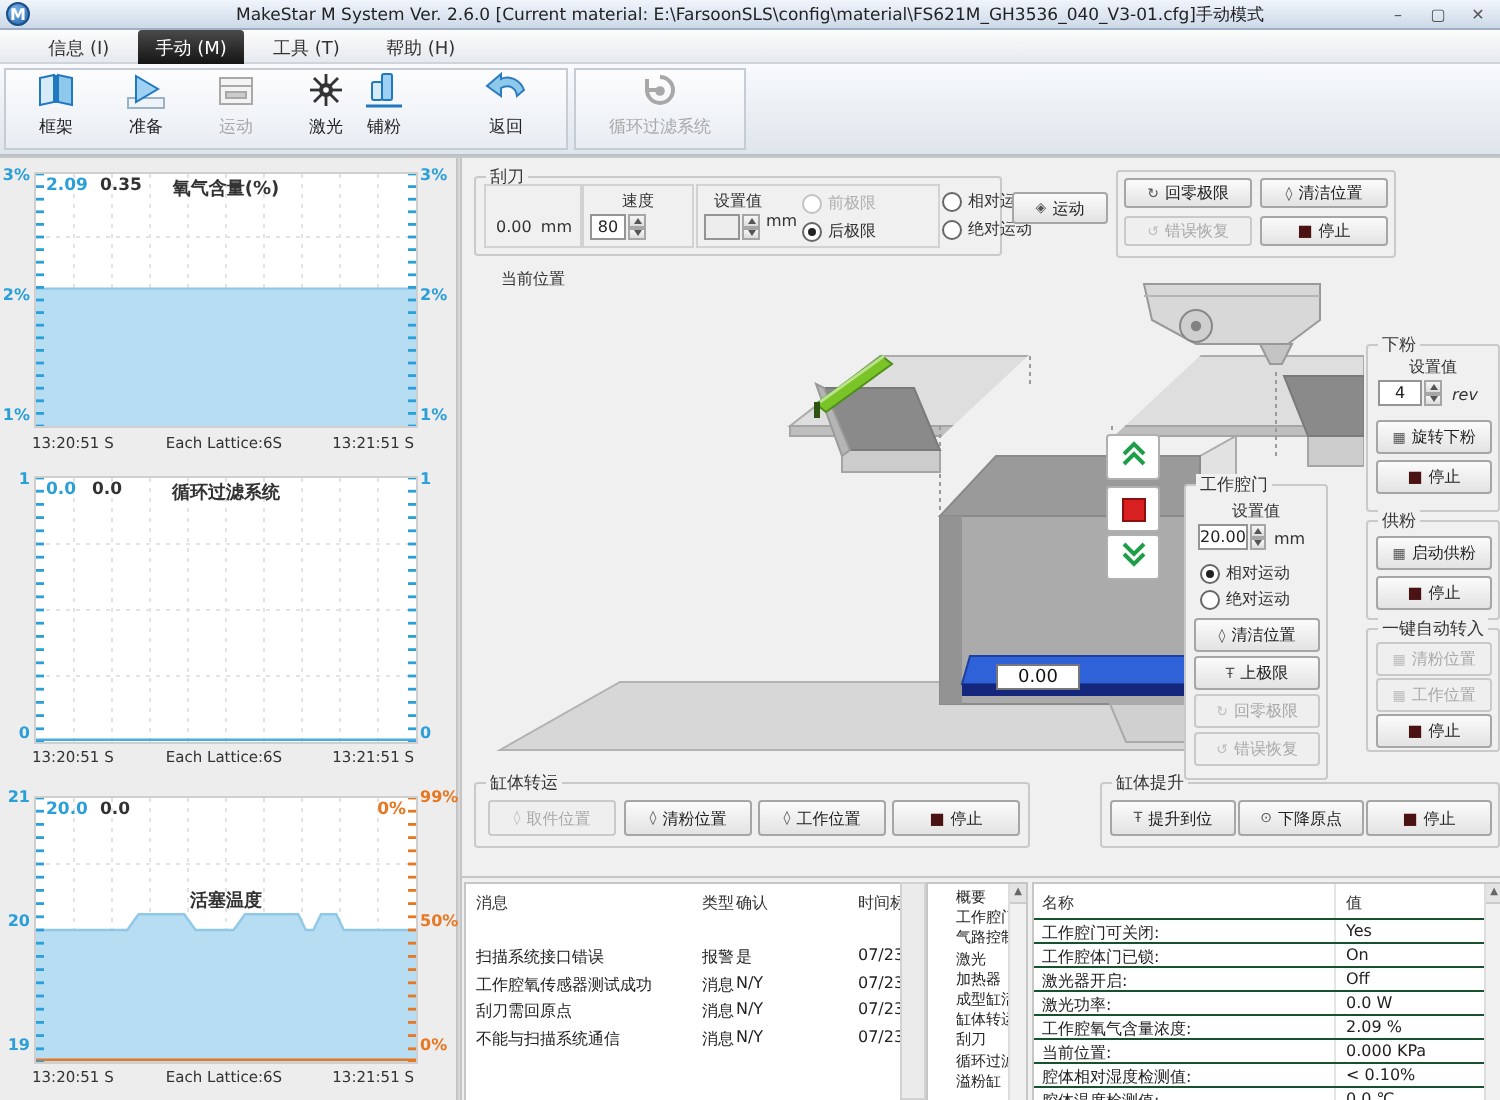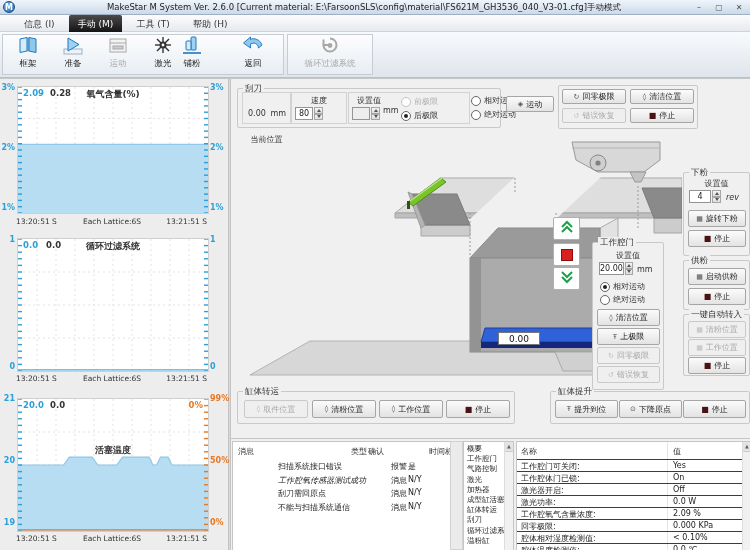--- a/index.html
+++ b/index.html
@@ -2,21 +2,21 @@
 <html><head>
 <meta charset="utf-8">
 <style>
   html,body{margin:0;padding:0;}
   body{width:750px;height:550px;overflow:hidden;font-family:"DejaVu Sans",sans-serif;background:#f0f0f0;}
   #win{position:relative;width:750px;height:550px;background:#f0f0f0;}
   .abs{position:absolute;box-sizing:border-box;}
   
   #titlebar{left:0;top:0;width:750px;height:15px;background:linear-gradient(#f0f5fc,#cdd9e8);border-bottom:1px solid #9fb0c4;}
   #logo{left:3px;top:1px;width:12px;height:12px;border-radius:50%;background:radial-gradient(circle at 35% 30%,#7ab6e8,#1e62a8);border:1px solid #1a4f86;color:#fff;font-size:8px;font-weight:bold;text-align:center;line-height:12px;}
-  #title{left:0;top:2px;width:728px;text-align:center;font-size:8.5px;color:#222;white-space:nowrap;}
+  #title{left:11px;top:2px;width:728px;text-align:center;font-size:8.5px;color:#222;white-space:nowrap;}
   .winbtn{top:2px;width:14px;height:11px;font-size:8px;color:#555;text-align:center;line-height:11px;}
   
   #menubar{left:0;top:15px;width:750px;height:17px;background:linear-gradient(#fcfcfc,#e6e9ee);border-bottom:1px solid #cfd4da;}
   .menuitem{display:inline-block;font-size:9px;color:#333;padding:3px 9px 2px 9px;vertical-align:top;}
   .menuitem.active{background:linear-gradient(#4a4a4a,#111);color:#fff;border-radius:2px 2px 0 0;}
   
   #toolbar{left:0;top:32px;width:750px;height:46px;background:linear-gradient(#f8fafd,#dfe5ec);border-bottom:1px solid #b8c0ca;}
   .toolbox{border:1px solid #c6ccd4;background:linear-gradient(#fdfdfe,#e8edf3);}
   .tbtn{width:44px;height:40px;text-align:center;cursor:pointer;}
   .tbtn .ticon{display:block;height:22px;margin-top:1px;}
@@ -60,22 +60,22 @@
   .tri-down{width:0;height:0;border-left:2.5px solid transparent;border-right:2.5px solid transparent;border-top:3.5px solid #555;}
   
   #diagram{left:232px;top:130px;width:450px;height:255px;}
   .dgbtn{position:absolute;width:25px;height:21px;background:#fff;border:1px solid #b0b0b0;border-radius:2px;display:flex;align-items:center;justify-content:center;cursor:pointer;}
   #stopsq{width:10px;height:10px;background:#d92020;border:1px solid #8c0f0f;}
   #platform-readout{position:absolute;left:498px;top:332px;width:42px;height:13px;background:#fff;border:1px solid #777;font-size:9px;color:#111;text-align:center;line-height:13px;z-index:3;}
   
   .panel{position:absolute;background:#fff;border:1px solid #c6c6c6;overflow:hidden;}
   .th{position:absolute;font-size:8px;color:#333;white-space:nowrap;}
   .msg-row{position:relative;height:13.5px;}
-  .msg-row span{position:absolute;top:1px;font-size:8px;color:#222;white-space:nowrap;margin-left:40px;}
-  .sum-item{height:10.2px;padding-left:3px;font-size:7.5px;color:#222;white-space:nowrap;overflow:hidden;cursor:pointer;}
+  .msg-row span{position:absolute;top:13px;font-size:8px;color:#222;white-space:nowrap;}
+  .sum-item{height:10.2px;padding-left:14px;font-size:7.5px;color:#222;white-space:nowrap;overflow:hidden;cursor:pointer;}
   .st-row{position:relative;height:11px;border-top:1px solid #14532d;}
   .st-row span{position:absolute;top:1px;font-size:8px;color:#222;white-space:nowrap;}
   .sbar{position:absolute;top:0;right:0;width:8px;height:100%;background:#f1f1f1;border-left:1px solid #ddd;}
   .sbar .sarrow{height:9px;background:#e4e4e4;border-bottom:1px solid #ccc;font-size:5px;color:#666;text-align:center;line-height:9px;cursor:pointer;}
   .hline{position:absolute;background:#c6c6c6;}
 </style>
 </head>
 <body>
 
 <div id="win">
@@ -225,21 +225,21 @@
           <line x1="0" y1="107.1" x2="4" y2="107.1" stroke="#2b9fd8" stroke-width="1.4"></line>
           <line x1="186" y1="107.1" x2="190" y2="107.1" stroke="#2b9fd8" stroke-width="1.4"></line>
           <line x1="0" y1="113.4" x2="4" y2="113.4" stroke="#2b9fd8" stroke-width="1.4"></line>
           <line x1="186" y1="113.4" x2="190" y2="113.4" stroke="#2b9fd8" stroke-width="1.4"></line>
           <line x1="0" y1="119.7" x2="4" y2="119.7" stroke="#2b9fd8" stroke-width="1.4"></line>
           <line x1="186" y1="119.7" x2="190" y2="119.7" stroke="#2b9fd8" stroke-width="1.4"></line>
           <line x1="0" y1="126" x2="4" y2="126" stroke="#2b9fd8" stroke-width="1.4"></line>
           <line x1="186" y1="126" x2="190" y2="126" stroke="#2b9fd8" stroke-width="1.4"></line>
         </svg>
       <span class="val-blue" style="left:5px;top:1px;">2.09</span>
-      <span class="val-black" style="left:32px;top:1px;">0.28</span>
+      <span class="val-black" style="left:32px;top:1px;">0.35</span>
       <span class="chart-title" style="top:1px;">氧气含量(%)</span>
     </div>
     <span class="timelbl" style="left:16px;top:133px;">13:20:51 S</span>
     <span class="timelbl" style="left:17px;top:133px;width:190px;text-align:center;">Each Lattice:6S</span>
     <span class="timelbl" style="left:150px;top:133px;width:57px;text-align:right;">13:21:51 S</span>
   </div>
 
   <div class="chart abs" style="top:234px;height:152px;">
     <span class="axlbl" style="left:0;top:1px;">1</span>
     <span class="axlbl" style="left:0;top:128px;">0</span>
@@ -670,21 +670,21 @@
     <span class="th" style="left:135px;top:4px;">确认</span>
     <span class="th" style="left:196px;top:4px;">时间标签</span>
     <div class="abs" style="left:0;top:18px;width:218px;">
         <div class="msg-row">
           <span style="left: 5px;">扫描系统接口错误</span>
           <span style="left: 118px;">报警</span>
           <span style="left: 135px;">是</span>
           <span style="left: 196px;">07/23/</span>
         </div>
         <div class="msg-row">
-          <span style="left: 5px; font-style: italic;">工作腔氧传感器测试成功</span>
+          <span style="left: 5px;">工作腔氧传感器测试成功</span>
           <span style="left: 118px;">消息</span>
           <span style="left: 135px;">N/Y</span>
           <span style="left: 196px;">07/23/</span>
         </div>
         <div class="msg-row">
           <span style="left: 5px;">刮刀需回原点</span>
           <span style="left: 118px;">消息</span>
           <span style="left: 135px;">N/Y</span>
           <span style="left: 196px;">07/23/</span>
         </div>
@@ -736,21 +736,21 @@
         </div>
         <div class="st-row">
           <span style="left: 4px;">激光功率:</span>
           <span style="left: 156px;">0.0 W</span>
         </div>
         <div class="st-row">
           <span style="left: 4px;">工作腔氧气含量浓度:</span>
           <span style="left: 156px;">2.09 %</span>
         </div>
         <div class="st-row">
-          <span style="left: 4px;">回零极限:</span>
+          <span style="left: 4px;">当前位置:</span>
           <span style="left: 156px;">0.000 KPa</span>
         </div>
         <div class="st-row">
           <span style="left: 4px;">腔体相对湿度检测值:</span>
           <span style="left: 156px;">&lt; 0.10%</span>
         </div>
         <div class="st-row">
           <span style="left: 4px;">腔体温度检测值:</span>
           <span style="left: 156px;">0.0 ℃</span>
         </div>

